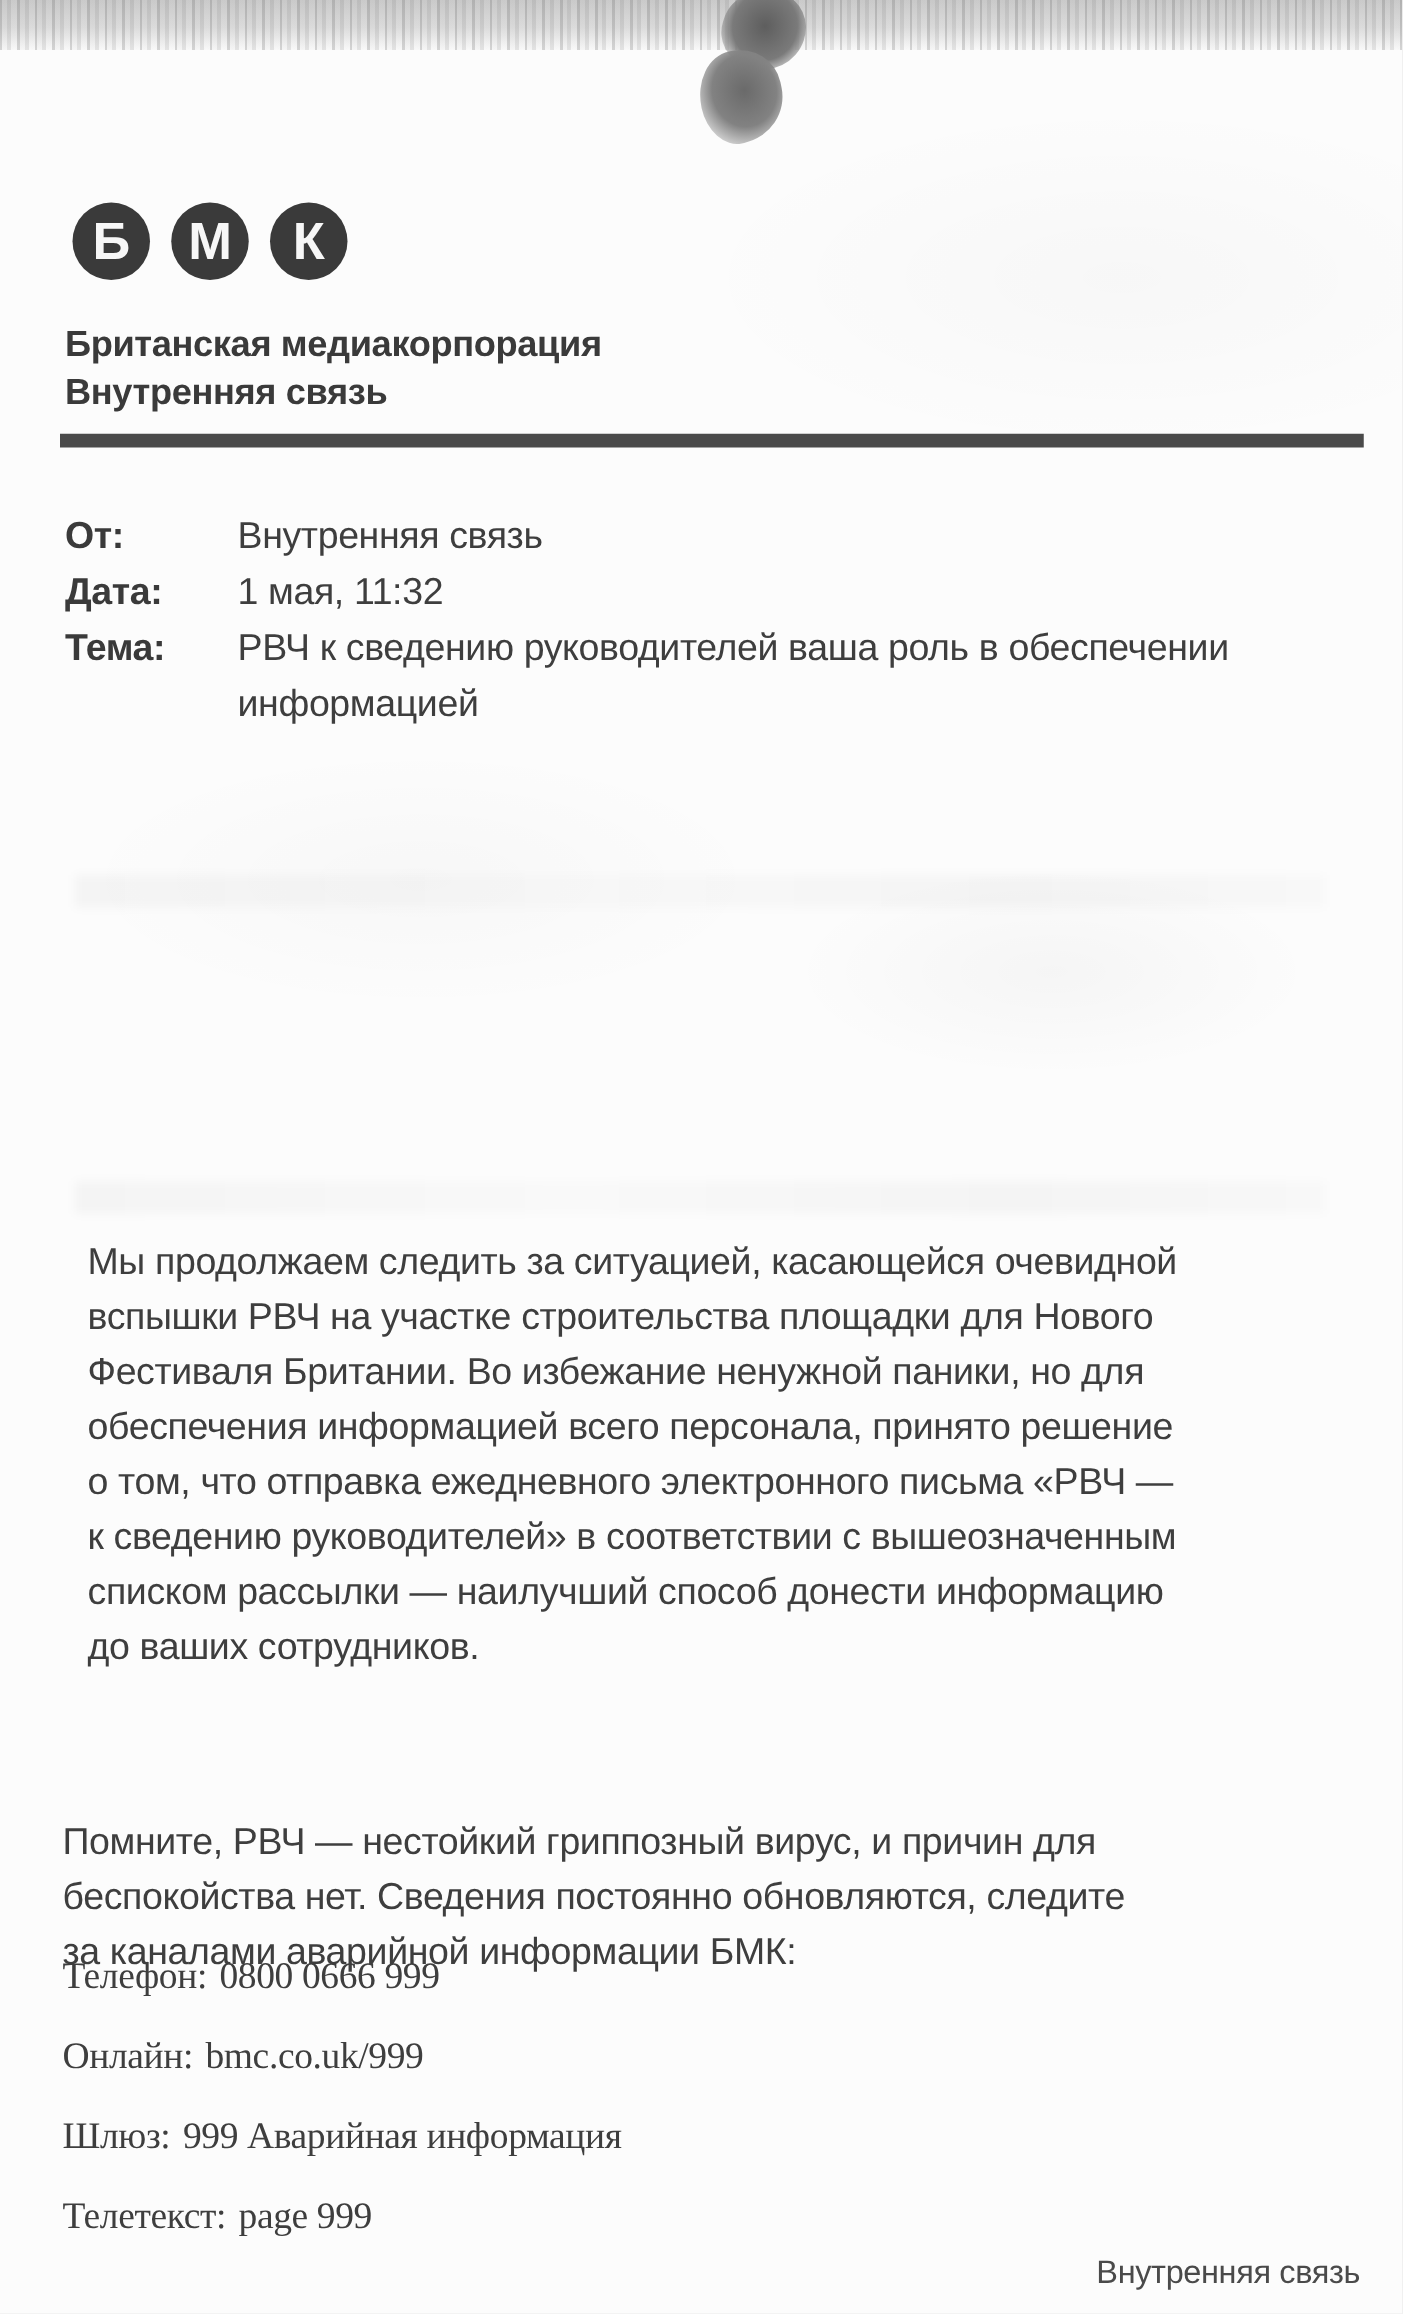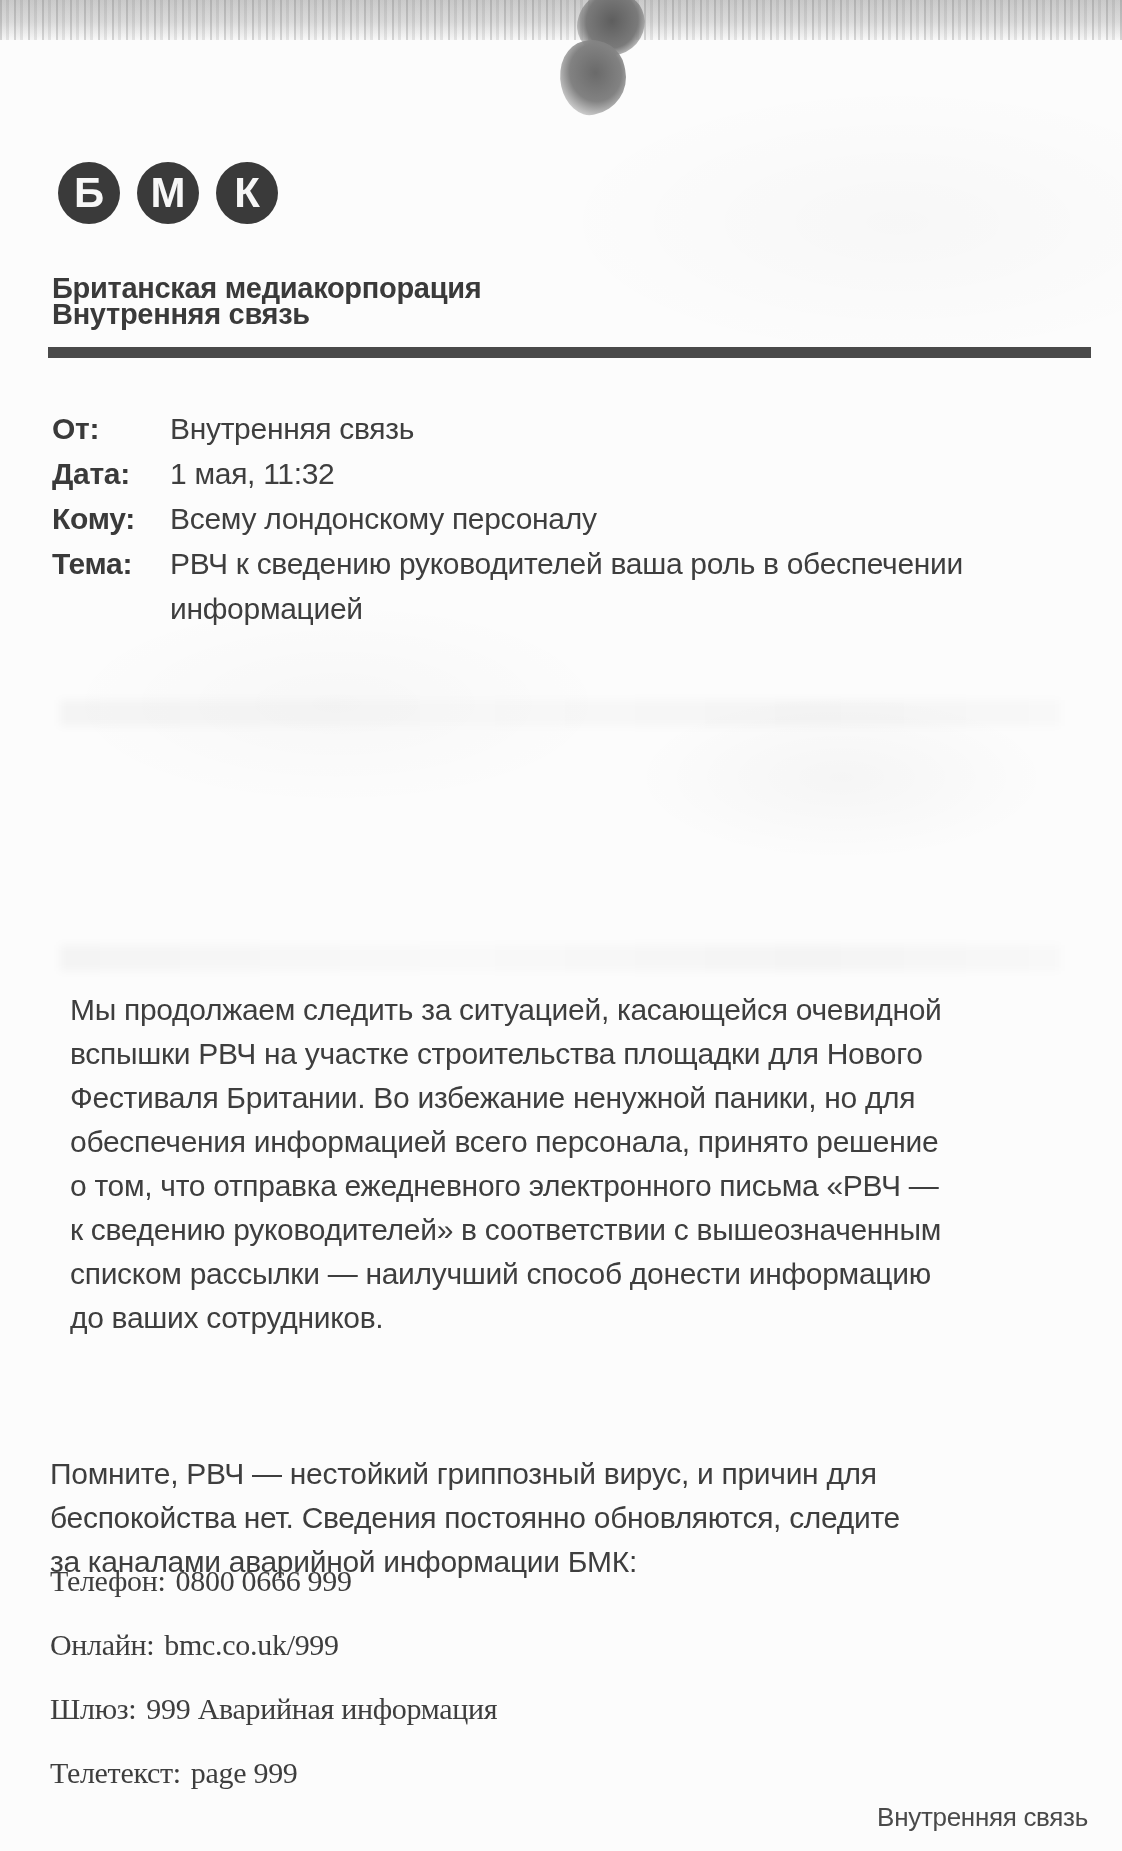--- a/index.html
+++ b/index.html
@@ -68,21 +68,21 @@
     background: #3a3a3a;
     color: #f7f7f7;
     font-weight: bold;
     font-size: 42px;
     line-height: 62px;
     text-align: center;
     letter-spacing: 0;
   }
   .org-name {
     position: absolute;
-    top: 272px; left: 52px;
+    top: 260px; left: 52px;
     font-size: 29px;
     font-weight: bold;
     color: #3a3a3a;
   }
   .dept-name {
     position: absolute;
     top: 298px; left: 52px;
     font-size: 29px;
     font-weight: bold;
     color: #3a3a3a;
@@ -95,20 +95,21 @@
   }
 
   .meta {
     position: absolute;
     top: 406px; left: 52px;
     width: 1000px;
   }
   .meta-row {
     display: flex;
     align-items: flex-start;
+    gap: 20px;
   }
   .meta-label {
     flex: 0 0 118px;
     font-weight: bold;
     font-size: 30px;
     line-height: 45px;
     color: #3a3a3a;
   }
   .meta-value {
     max-width: 800px;
@@ -196,24 +197,20 @@
   <div class="meta">
     <div class="meta-row">
       <div class="meta-label">От:</div>
       <div class="meta-value">Внутренняя связь</div>
     </div>
     <div class="meta-row">
       <div class="meta-label">Дата:</div>
       <div class="meta-value">1 мая, 11:32</div>
     </div>
     <div class="meta-row">
-      <div class="meta-label">Кому:</div>
-      <div class="meta-value">Всему лондонскому персоналу</div>
-    </div>
-    <div class="meta-row">
       <div class="meta-label">Тема:</div>
       <div class="meta-value">РВЧ к сведению руководителей ваша роль в обеспечении информацией</div>
     </div>
   </div>
 
   <div class="ghost ghost-1"></div>
 
 
   <div class="ghost ghost-2"></div>
 

